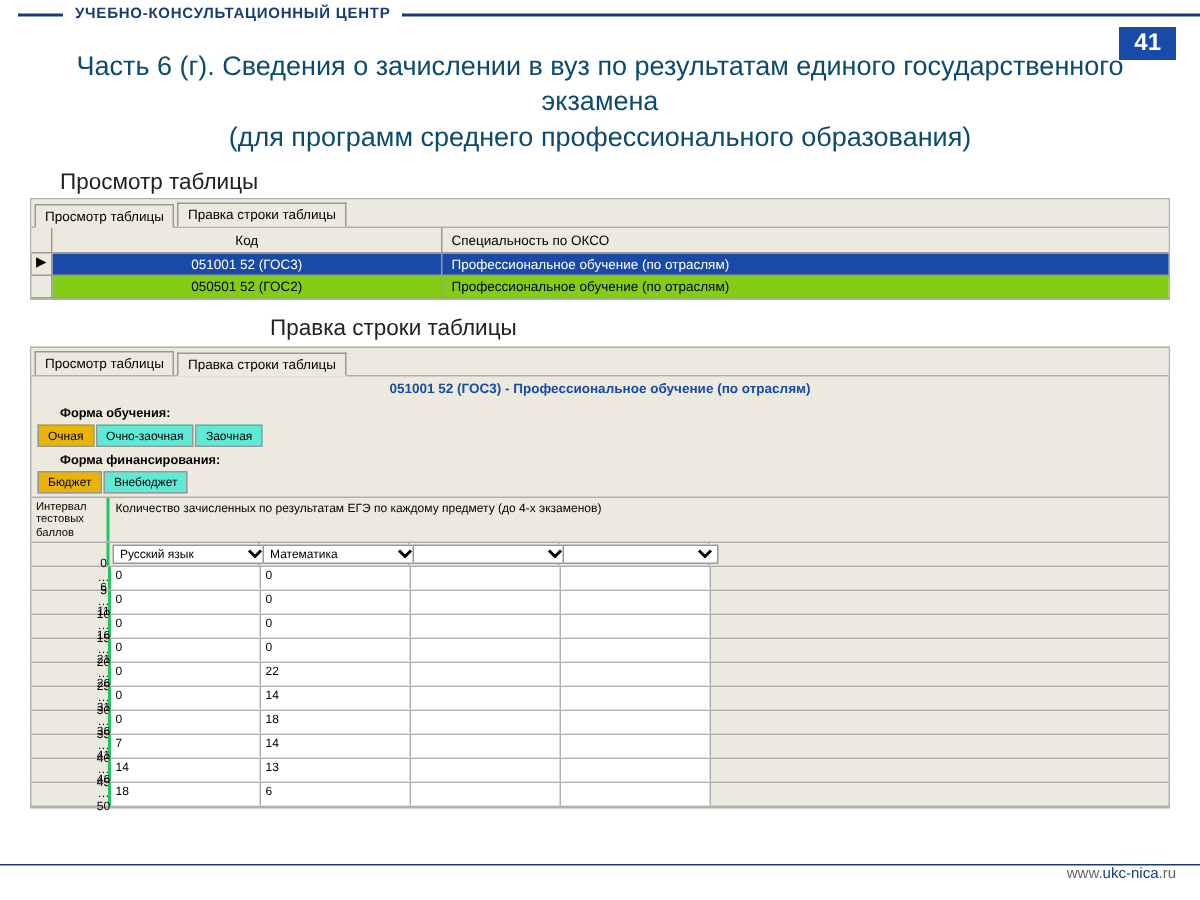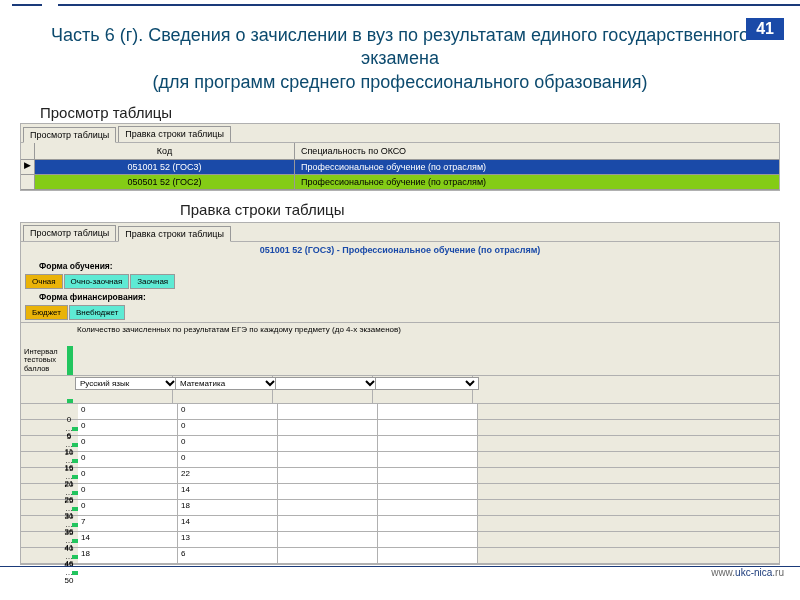--- a/index.html
+++ b/index.html
@@ -20,42 +20,43 @@
   .col-code { width: 260px; text-align: center; padding: 3px; border-right: 1px solid #999; border-bottom: 1px solid #999; }
   .col-spec { flex: 1; padding: 3px 6px; border-bottom: 1px solid #999; }
   .grid-row { display: flex; background: #84cc16; font-size: 9px; }
   .grid-row.sel { background: #1a4aa8; color: #fff; }
   .grid-row .rowmarker { background: #eceade; color: #000; text-align: center; }
   .grid-row .col-code { text-align: center; padding: 2px; }
   .grid-row .col-spec { padding: 2px 6px; }
   .section-label2 { font-size: 15px; color: #222; padding-left: 180px; margin-top: 10px; }
   .panel2 { margin: 4px 20px 0 20px; border: 1px solid #b0b0b0; background: #eceade; font-size: 8px; }
   .panel2 .hdr-line { color: #1a4aa8; font-weight: bold; text-align: center; padding: 3px; font-size: 9px; }
-  .sublabel { font-weight: bold; padding: 3px 18px; font-size: 8.5px; }
+  .sublabel { font-weight: bold; padding: 3px 4px; font-size: 8.5px; margin-left: 15px; }
   .subtabs { display: flex; padding: 0 4px; }
   .subtab { padding: 2px 6px; border: 1px solid #999; margin-right: 1px; font-size: 8px; background: #5eead4; cursor: pointer; }
   .subtab.active { background: #eab308; }
   .data-area { border-top: 1px solid #b0b0b0; margin-top: 2px; }
   .data-head { display: flex; align-items: stretch; border-bottom: 1px solid #b0b0b0; }
-  .colA { width: 52px; font-size: 7.5px; padding: 2px 3px; border-right: 6px solid #22c55e; line-height: 1.1; display: flex; align-items: center; margin-top: 23px; }
+  .colA { width: 52px; font-size: 7.5px; padding: 2px 3px; border-right: 2px solid #22c55e; line-height: 1.1; display: flex; align-items: center; }
   .caption-row { flex: 1; font-size: 8px; padding: 2px 4px; }
   .sel-row { display: flex; border-bottom: 1px solid #b0b0b0; }
   .sel-cell { width: 100px; padding: 1px 2px; border-right: 1px solid #b0b0b0; }
   .sel-cell select { width: 104px; font-size: 8px; border: 1px solid #999; background: #fff; }
   .data-row { display: flex; border-bottom: 1px solid #b0b0b0; height: 16px; }
   .data-row .colA { font-size: 8px; text-align: center; justify-content: center; padding-left: 48px; }
   .num-cell { width: 100px; border-right: 1px solid #b0b0b0; background: #fff; font-size: 8px; padding: 1px 3px; }
-  .footer { position: absolute; bottom: 0; right: 0; left: 0; height: 34px; border-top: 1px solid #1a3a7a; text-align: right; padding-right: 16px; font-size: 10px; color: #666; }
+  .footer { position: absolute; bottom: 0; right: 0; left: 0; height: 24px; border-top: 1px solid #1a3a7a; text-align: right; padding-right: 16px; font-size: 10px; color: #666; }
   .footer .a { color: #1a3a7a; }
 </style>
 </head>
 <body>
 
 <div class="topbar">
   <div class="toprule"></div>
+  <div class="topbar-text">УЧЕБНО-КОНСУЛЬТАЦИОННЫЙ ЦЕНТР</div>
   <div class="toprule-rest"></div>
 </div>
 <div class="page-badge">41</div>
 
 <div class="title">
   <div>Часть 6 (г). Сведения о зачислении в вуз по результатам единого государственного экзамена</div>
   <div>(для программ среднего профессионального образования)</div>
 </div>
 
 <div class="section-label">Просмотр  таблицы</div>

